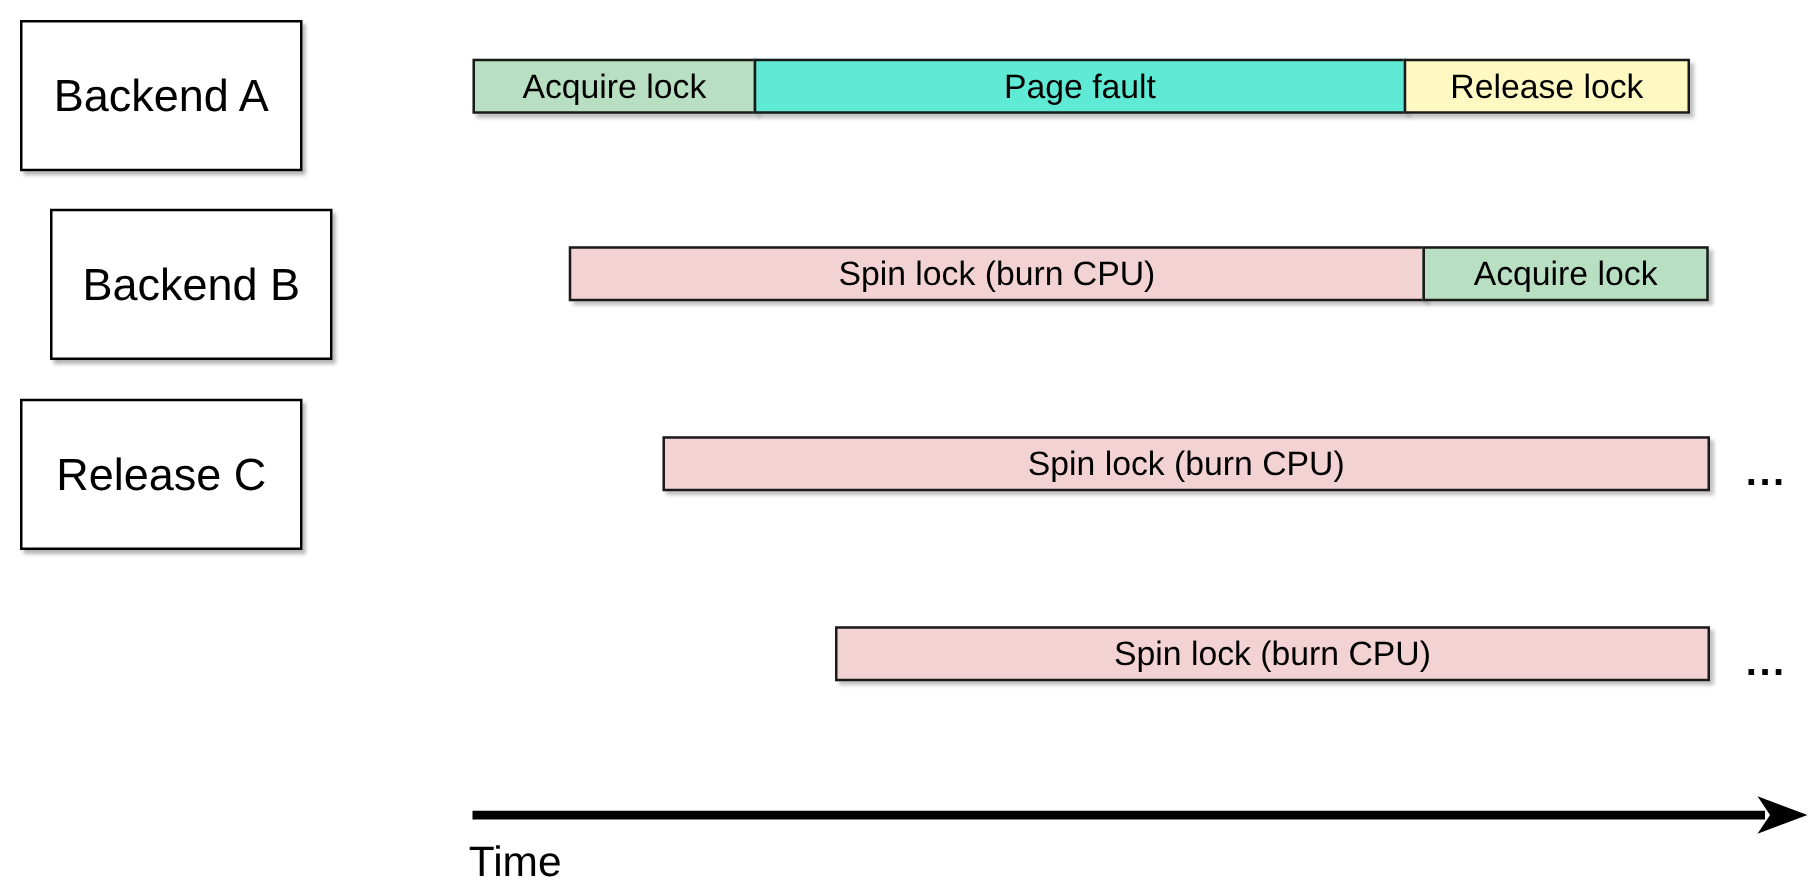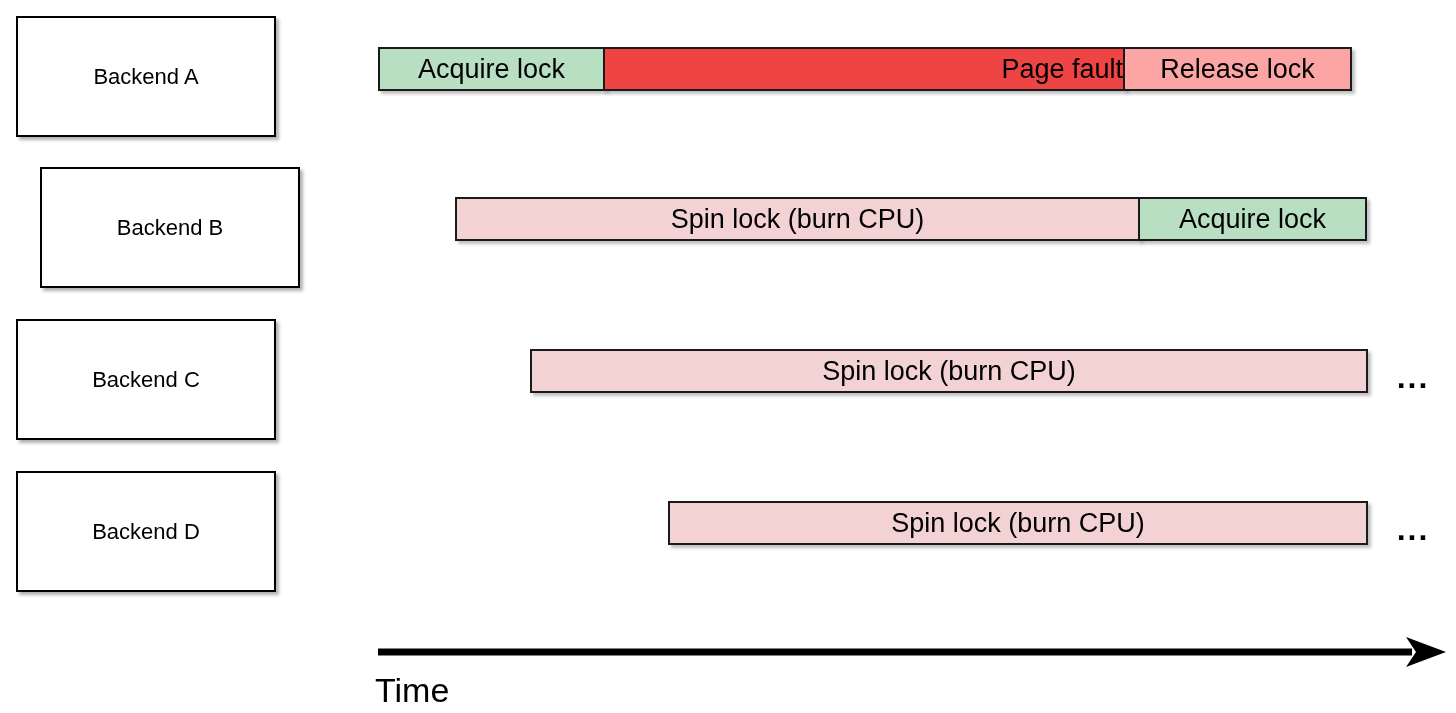--- a/index.html
+++ b/index.html
@@ -13,30 +13,30 @@
     position: relative;
     width: 1456px;
     height: 713px;
     background: #ffffff;
     overflow: hidden;
   }
   
   .backend-box {
     position: absolute;
     left: 16px;
-    width: 260px;
+    width: 226px;
     height: 121px;
     box-sizing: border-box;
     background: #ffffff;
     border: 2px solid #000000;
     box-shadow: 3px 3px 3px rgba(0,0,0,0.30);
     display: flex;
     align-items: center;
     justify-content: center;
-    font-size: 22px;
+    font-size: 36px;
   }
   .backend-a { top: 16px; }
   .backend-b { top: 167px; margin-left: 24px; }
   .backend-c { top: 319px; }
   .backend-d { top: 471px; }
 
   
   .bar {
     position: absolute;
     height: 44px;
@@ -97,33 +97,30 @@
 
 <div class="canvas">
 
   <div class="backend-box backend-a">
     <span>Backend A</span>
   </div>
   <div class="backend-box backend-b">
     <span>Backend B</span>
   </div>
   <div class="backend-box backend-c">
-    <span>Backend C</span>
-  </div>
-  <div class="backend-box backend-d">
-    <span>Backend D</span>
+    <span>Release C</span>
   </div>
 
   <div class="bar seg-a1" style="background-color: rgb(185, 223, 195);">
     <span>Acquire lock</span>
   </div>
-  <div class="bar seg-a2" style="background-color: #ef4444; justify-content: flex-end;">
+  <div class="bar seg-a2" style="background-color: #5eead4;">
     <span>Page fault</span>
   </div>
-  <div class="bar seg-a3" style="background-color: #fca5a5;">
+  <div class="bar seg-a3" style="background-color: #fef9c3;">
     <span>Release lock</span>
   </div>
 
   <div class="bar seg-b1" style="background-color: rgb(243, 210, 211);">
     <span>Spin lock (burn CPU)</span>
   </div>
   <div class="bar seg-b2" style="background-color: rgb(185, 223, 195);">
     <span>Acquire lock</span>
   </div>
 

